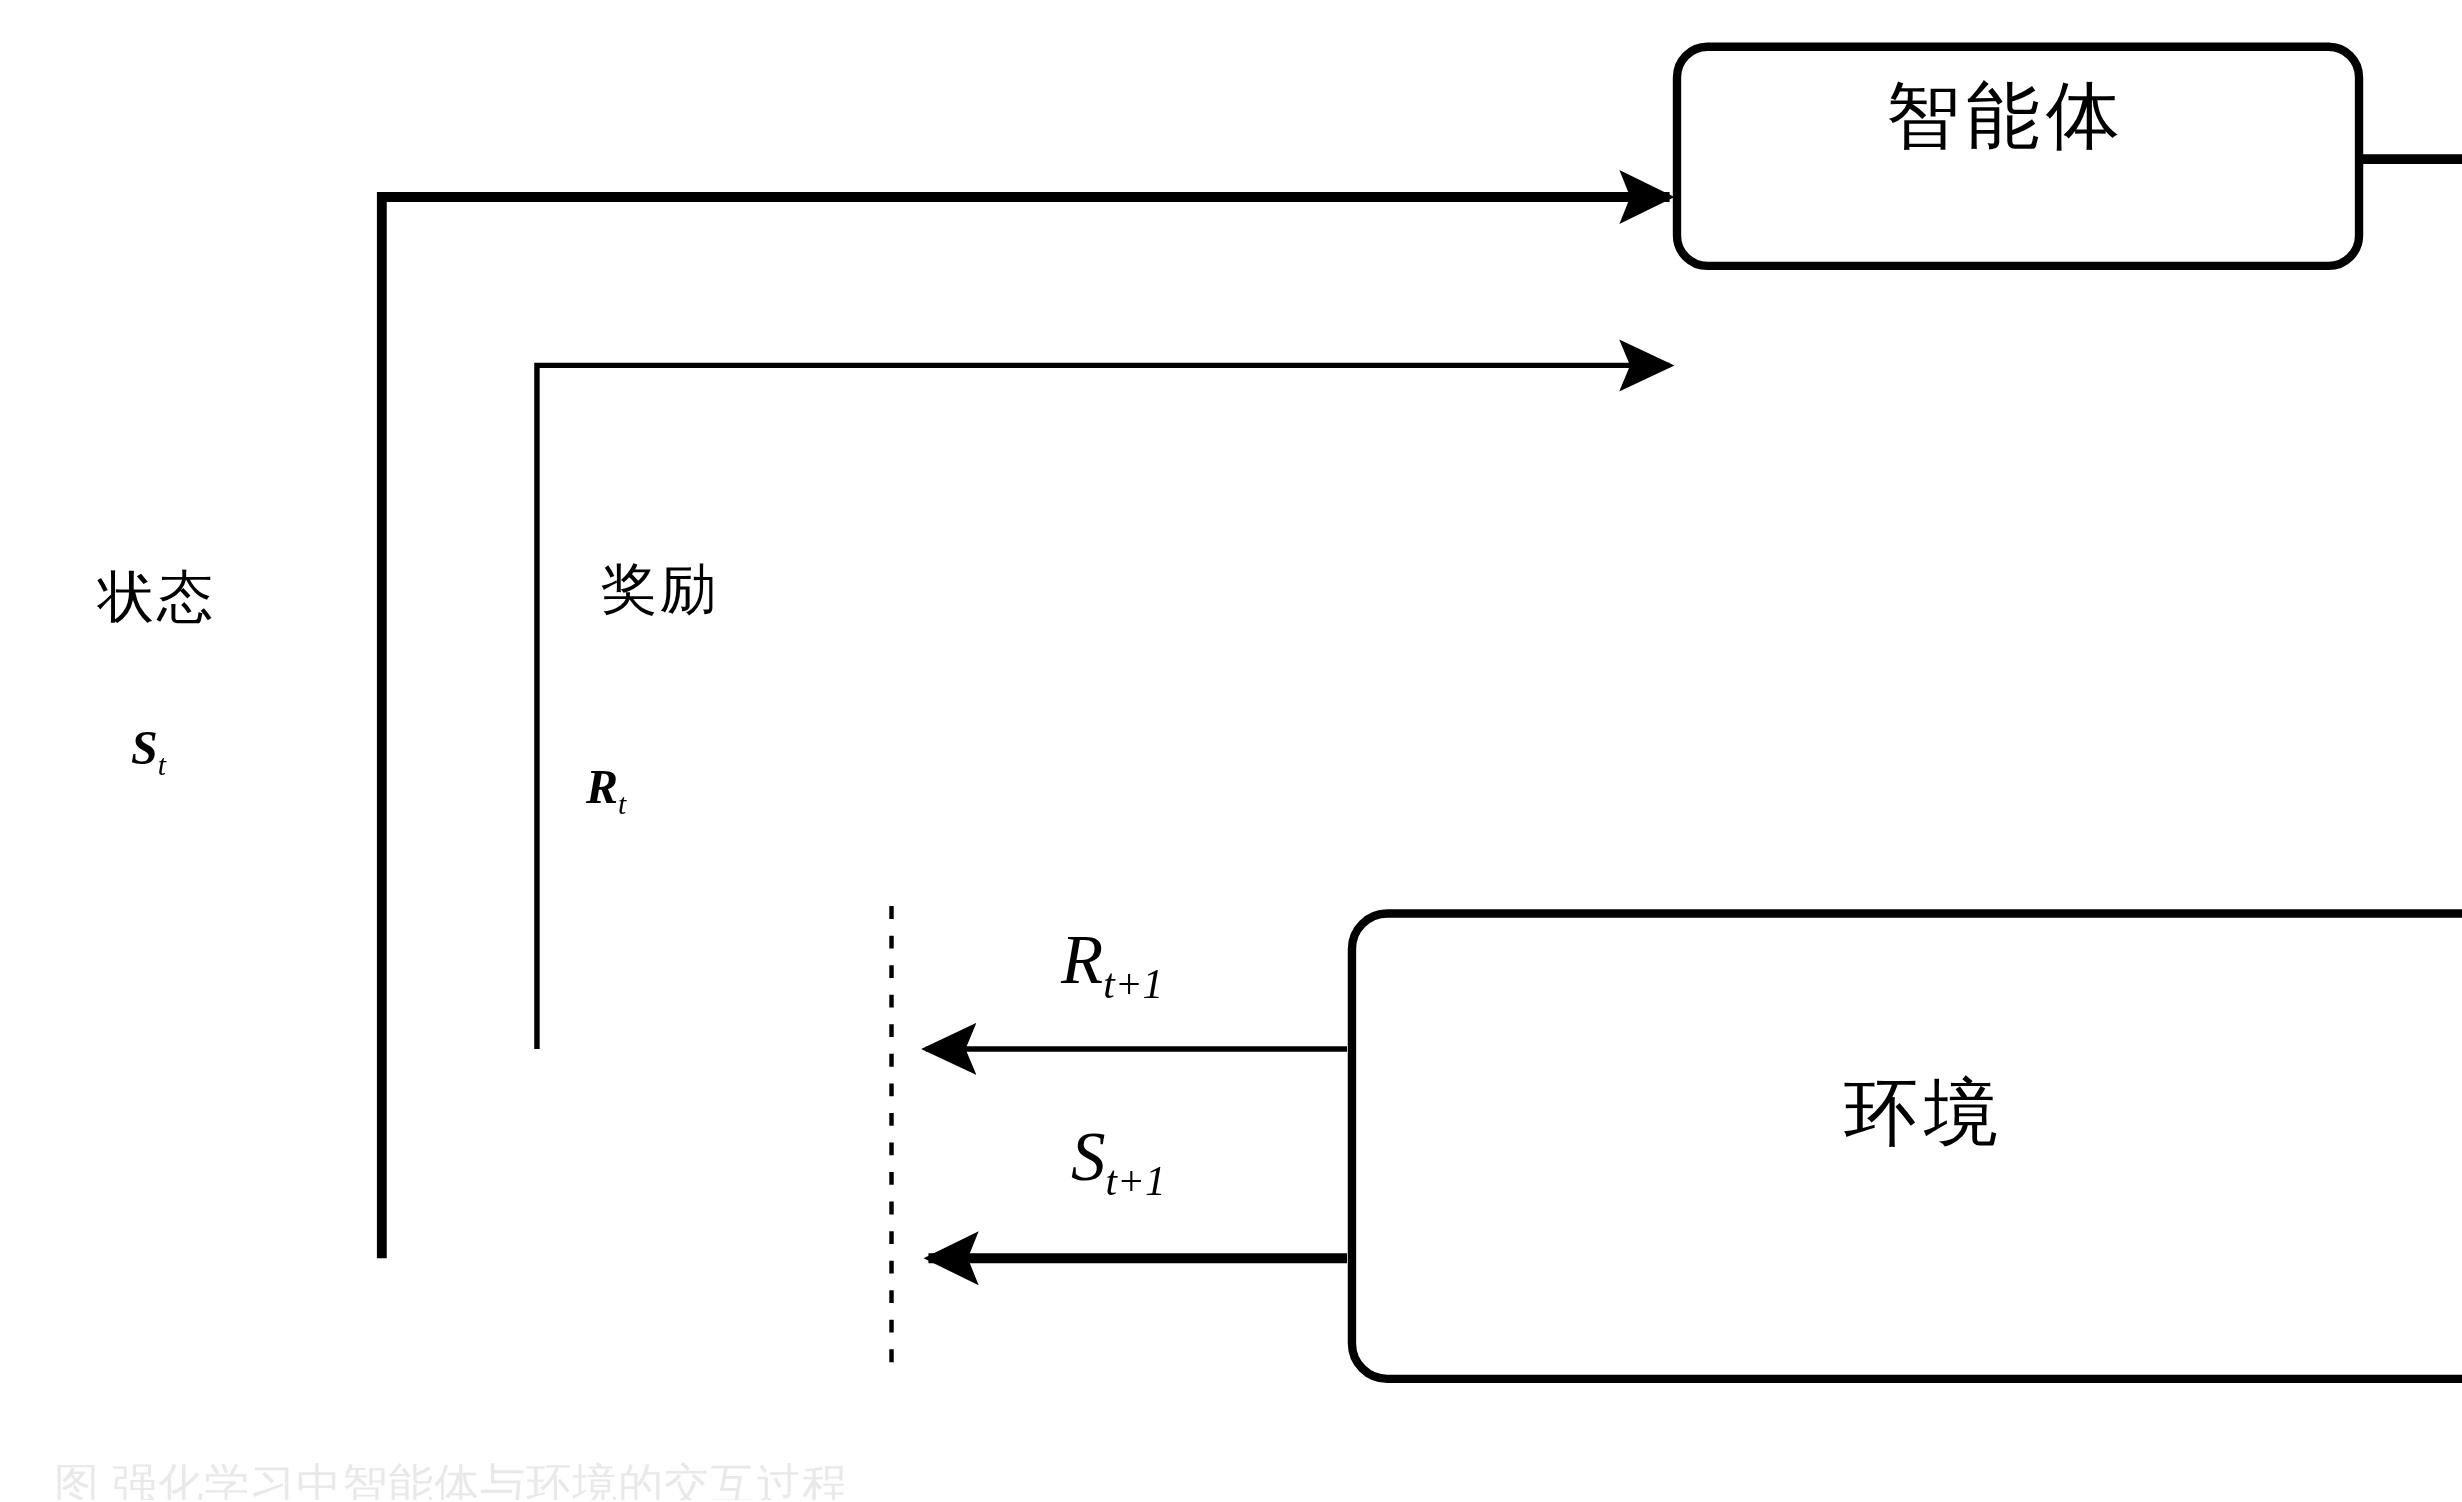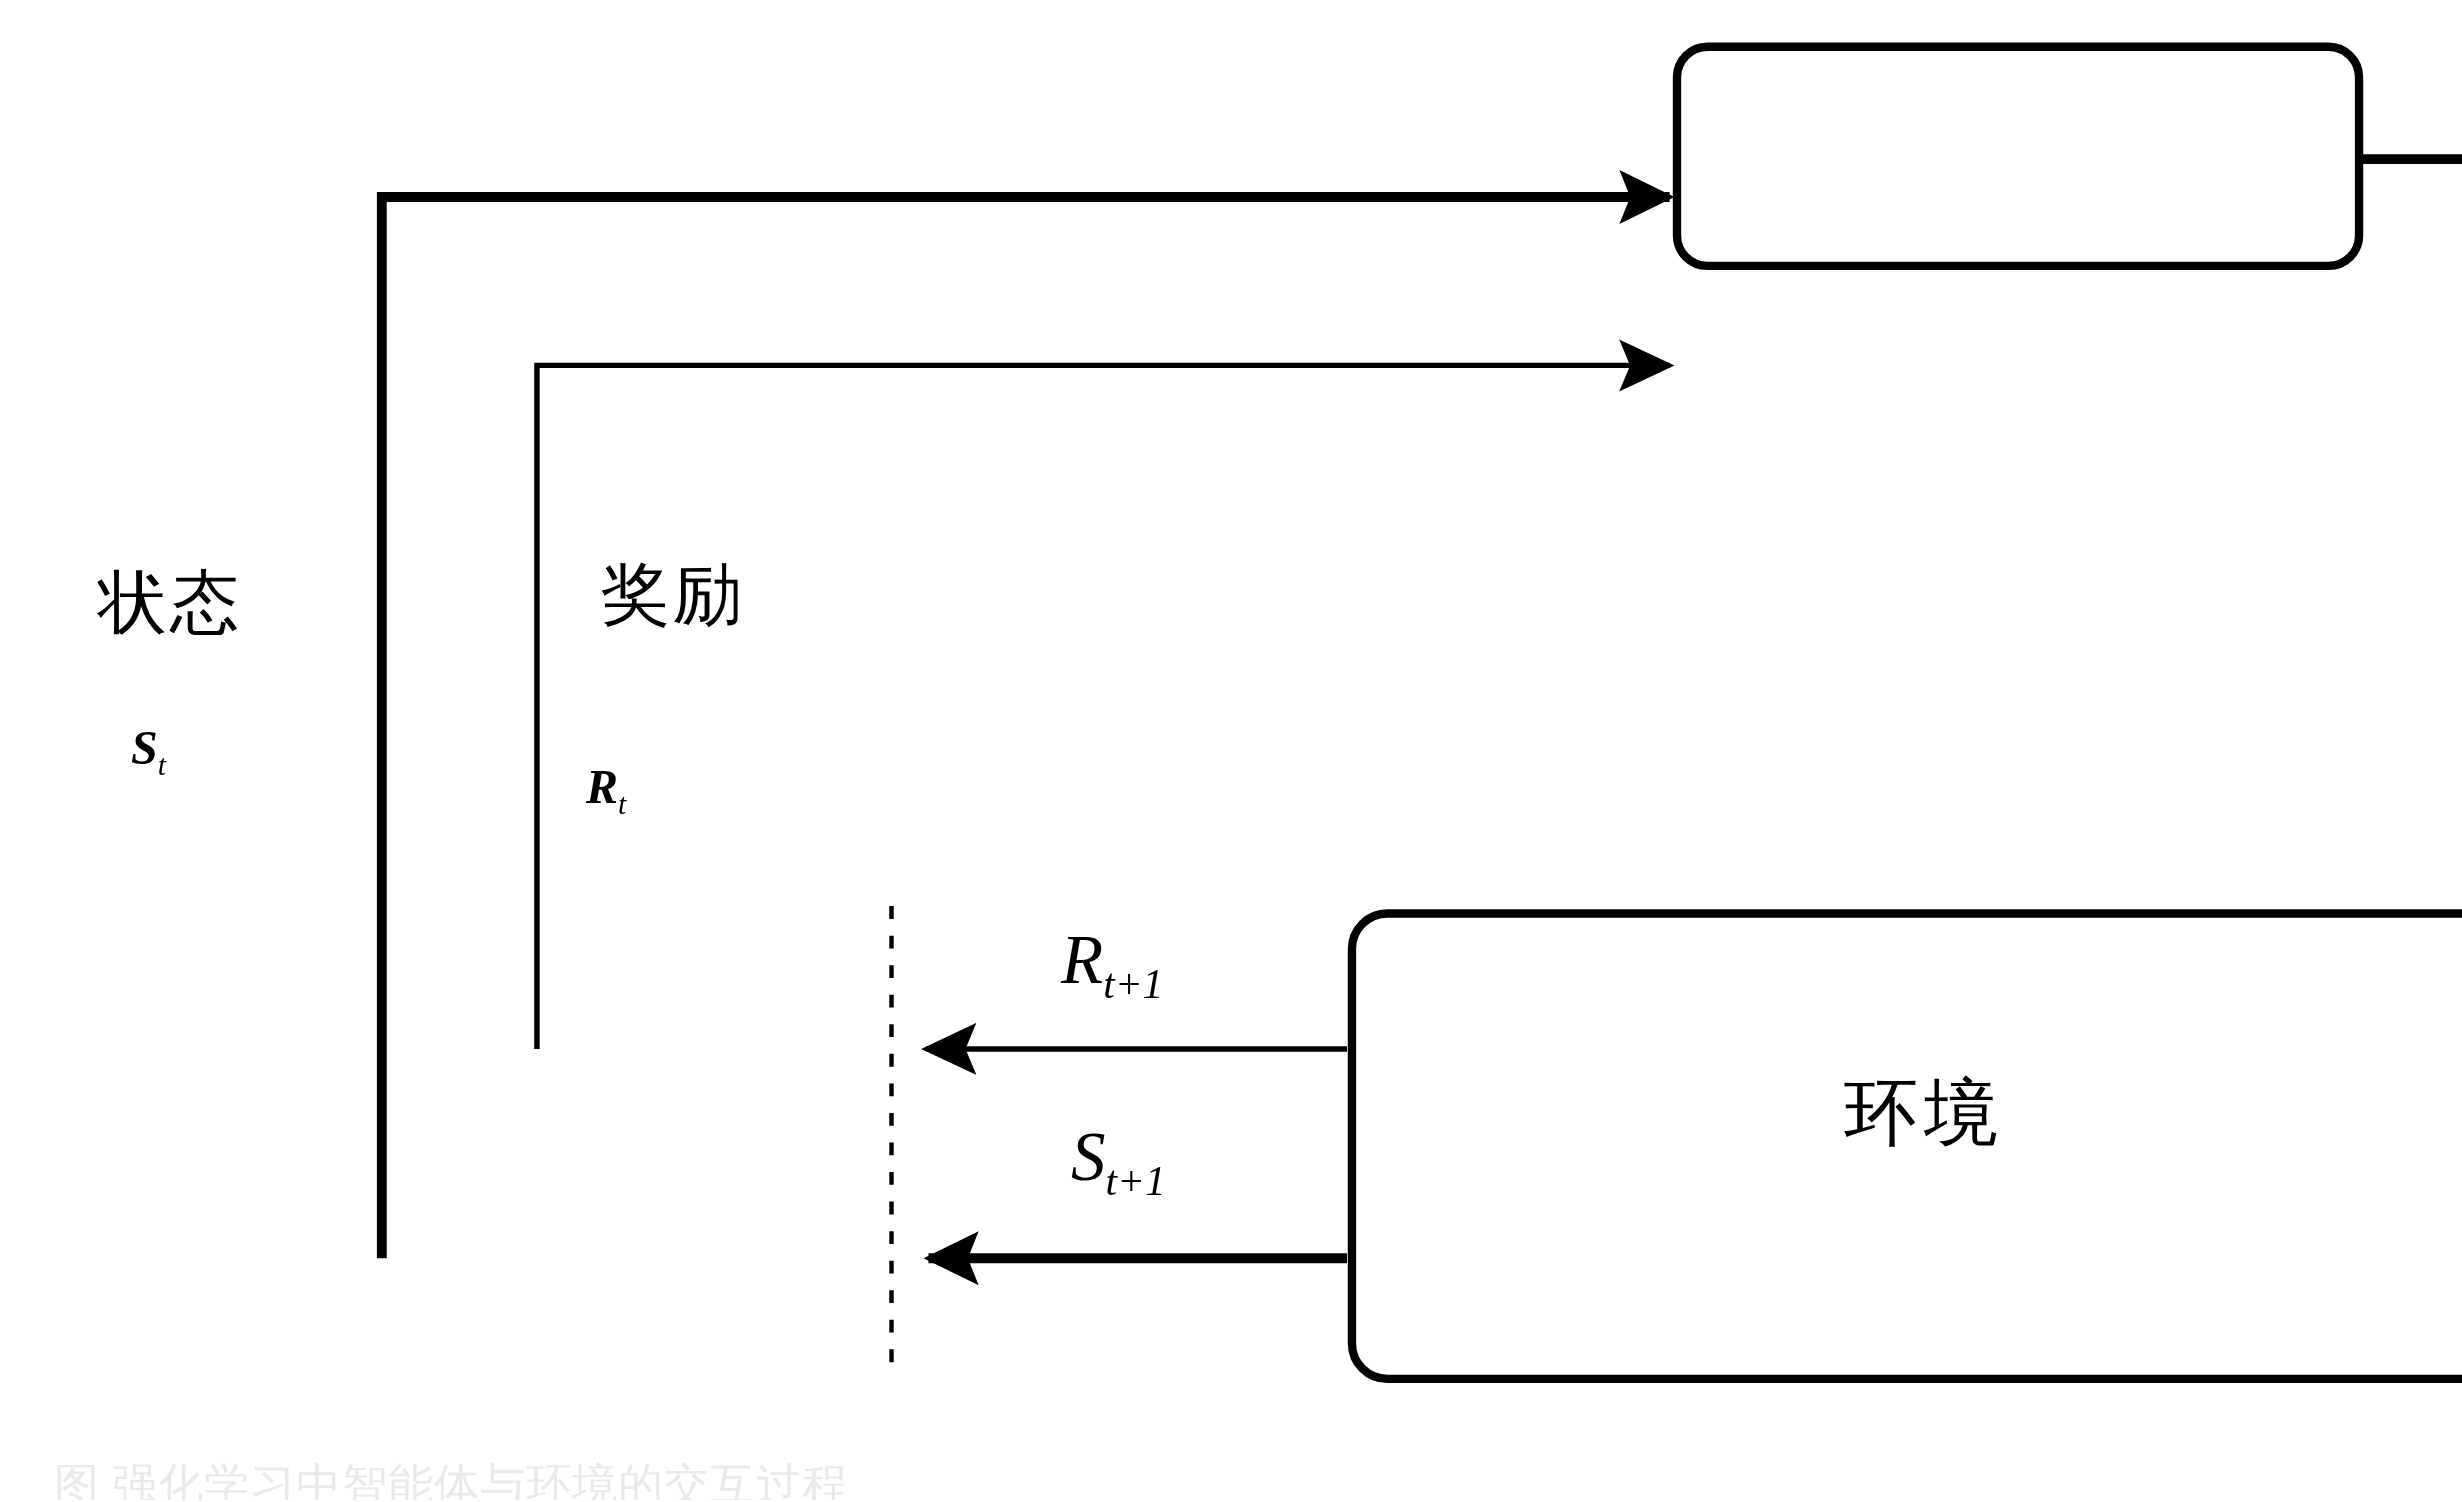--- a/index.html
+++ b/index.html
@@ -34,21 +34,21 @@
     color: #000000;
     white-space: nowrap;
     line-height: 1;
     pointer-events: none;
   }
   .box-title {
     font-size: 74px;
     letter-spacing: 5.9px;
   }
   .cn-label {
-    font-size: 69px;
+    font-size: 56px;
     letter-spacing: 3px;
   }
   .math-label {
     font-family: "Liberation Serif", "DejaVu Serif", serif;
     font-style: italic;
     font-weight: bold;
     font-size: 48px;
   }
   .math-label .sub {
     font-size: 0.62em;
@@ -115,20 +115,21 @@
 
     <path d="M 4790 323 L 7190 323 L 7190 2360 L 5505 2360" fill="none" stroke="#000000" stroke-width="20" stroke-linecap="butt" stroke-linejoin="miter" marker-end="url(#ah-thick-left)"></path>
 
     <path d="M 2735 2130 L 1880 2130" fill="none" stroke="#000000" stroke-width="11" stroke-linecap="butt" marker-end="url(#ah-thin-left)"></path>
 
     <path d="M 2735 2555 L 1885 2555" fill="none" stroke="#000000" stroke-width="20" stroke-linecap="butt" marker-end="url(#ah-thick-left)"></path>
 
     <line x1="1810" y1="1840" x2="1810" y2="2795" stroke="#000000" stroke-width="9" stroke-dasharray="26 34" stroke-linecap="butt"></line>
   </svg>
 
+  <div class="node-label box-title" style="left:1886px; top:79px;">智能体</div>
 
   <div class="node-label box-title" style="left:1844px; top:1076px;">环境</div>
 
   <div class="node-label cn-label" style="left:98px; top:569px;">状态</div>
   <div class="node-label math-label" style="left:131px; top:724px;"><span>S</span><span class="sub">t</span></div>
 
   <div class="node-label cn-label" style="left:601px; top:561px;">奖励</div>
   <div class="node-label math-label" style="left:586px; top:719px;margin-top:44px;"><span>R</span><span class="sub">t</span></div>
 
   <div class="node-label edge-math" style="left:1061px; top:914px;margin-top:12px;"><span>R</span><span class="sub">t+1</span></div>

